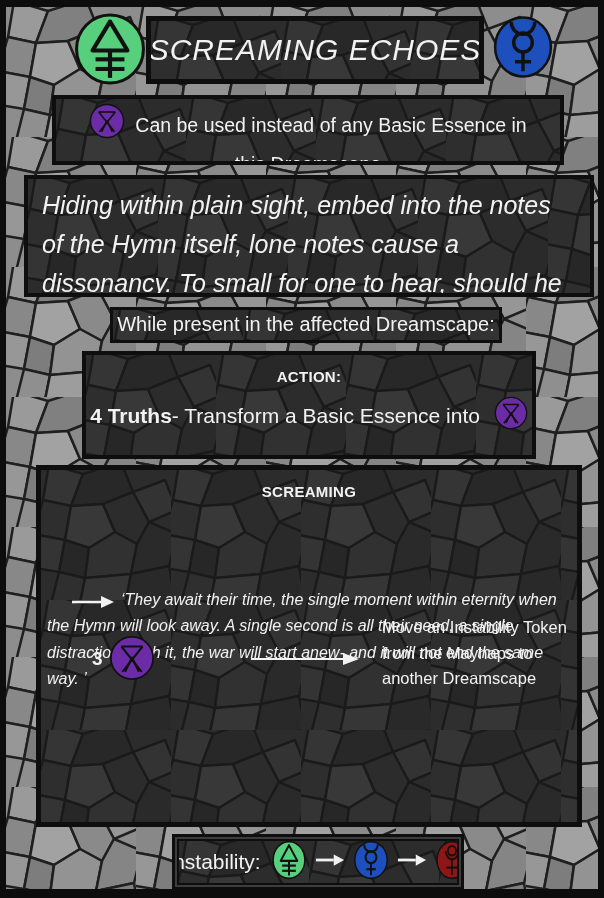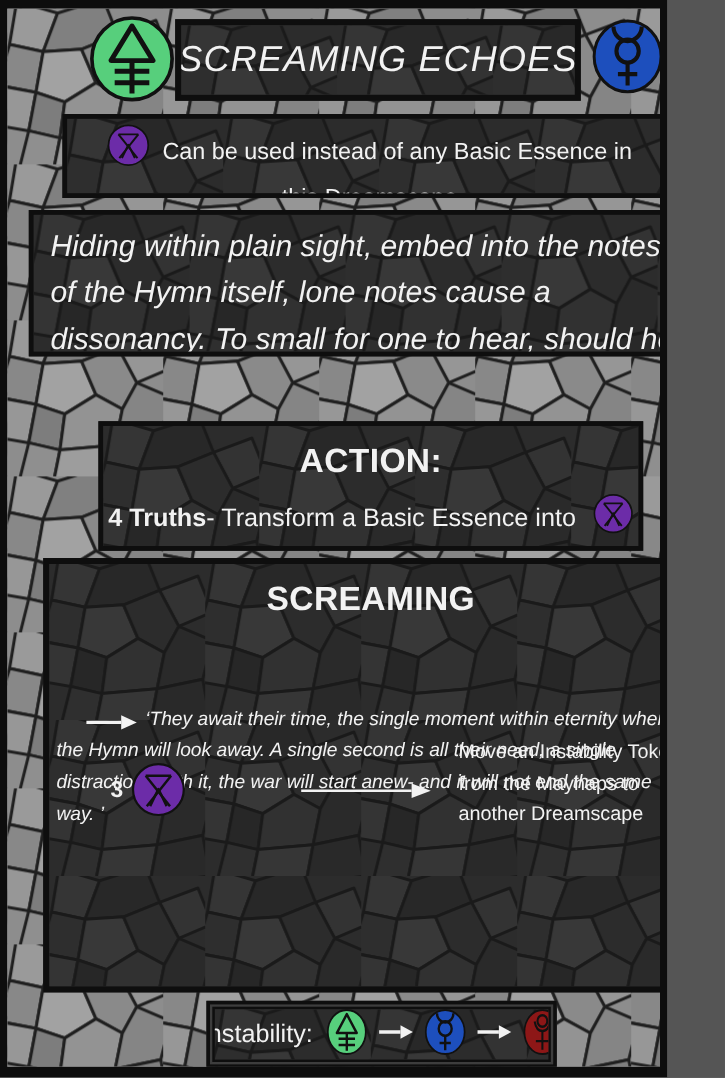--- a/index.html
+++ b/index.html
@@ -1,17 +1,17 @@
 <!DOCTYPE html>
 <html><head>
 <meta charset="utf-8">
 <style>
   html,body{margin:0;padding:0;background:#555;}
   #card{
-    position:relative; width:556px; height:898px; box-sizing:border-box;
+    position:relative; width:604px; height:898px; box-sizing:border-box;
     border:6px solid #0d0d0d; border-top-width:7px; border-bottom-width:9px;
     background:#8d8d8d; overflow:hidden;
     font-family:"Liberation Sans", sans-serif; color:#f2f2f2;
   }
   .bg, .pbg{position:absolute; inset:0; width:100%; height:100%; display:block;}
   .panel{position:absolute; box-sizing:border-box; border:4px solid #0e0e0e; background:#2b2b2b; overflow:hidden;}
   .panel-content{position:relative; z-index:2; width:100%; height:100%; box-sizing:border-box;}
   .badge{position:absolute; z-index:3;}
   .badge svg{display:block; width:100%; height:100%;}
 
@@ -31,21 +31,21 @@
 
   .flavor-box{left:18px; top:168px; width:570px; height:122px;}
   .flavor-text{
     font-style:italic; font-size:25px; line-height:1.55; text-align:left; padding:7px 14px;
   }
 
   .condition-bar{left:104px; top:300px; width:392px; height:36px; border-width:3px;}
   .condition-text{font-size:20px; text-align:center; line-height:29px;}
 
   .action-box{left:76px; top:344px; width:454px; height:108px;}
-  .section-header{font-weight:bold; font-size:28px; text-align:center; margin-top:13px; letter-spacing:.3px;}
+  .section-header{font-weight:bold; font-size:15px; text-align:center; margin-top:13px; letter-spacing:.3px;}
   .action-line{margin-top:13px; font-size:21px; text-align:center;}
   .bold{font-weight:bold;}
 
   .overcome-box{left:30px; top:458px; width:546px; height:362px; border-width:5px;}
   .quote-wrap{position:absolute; left:4px; right:4px; top:104px; z-index:2;}
   .quote-arrow{position:absolute; left:26px; top:7px;}
   .quote-text{
     margin:0; font-style:italic; font-size:16px; line-height:1.65; text-indent:74px; padding:0 2px;
   }
   .cost-count{position:absolute; left:51px; top:165px; font-size:19px; font-weight:bold; z-index:2;}
@@ -185,20 +185,26 @@
     </div>
   </div>
 
   <div class="panel flavor-box">
     <svg class="pbg">
         <rect width="100%" height="100%" fill="url(#mosD)"></rect>
       </svg>
     <div class="panel-content flavor-text">Hiding within plain sight, embed into the notes of the Hymn itself, lone notes cause a dissonancy. To small for one to hear, should he not know where to search, the quiet echoes wait for the right time to scream again.</div>
   </div>
 
+  <div class="panel condition-bar">
+    <svg class="pbg">
+        <rect width="100%" height="100%" fill="url(#mosD)"></rect>
+      </svg>
+    <div class="panel-content condition-text">While present in the affected Dreamscape:</div>
+  </div>
 
   <div class="panel action-box">
     <svg class="pbg">
         <rect width="100%" height="100%" fill="url(#mosD)"></rect>
       </svg>
     <div class="panel-content">
       <div class="section-header">ACTION:</div>
       <div class="action-line">
         <span class="bold">4 Truths</span><span>- Transform a Basic Essence into</span>
         <span class="inline-icon" style="margin-left:8px;margin-right:0">

